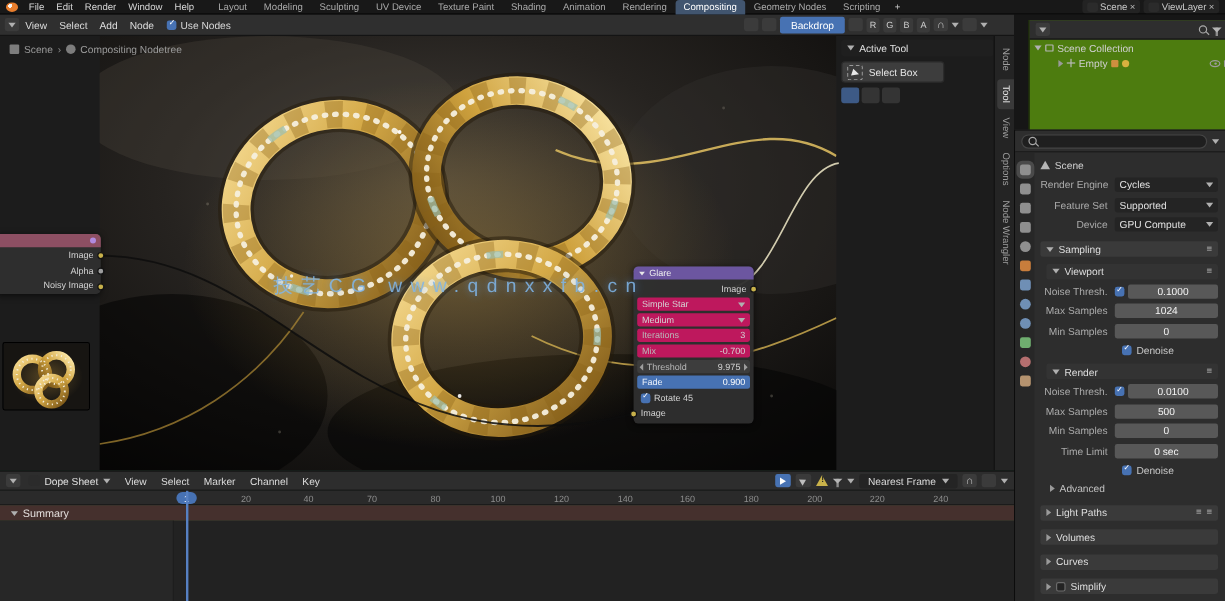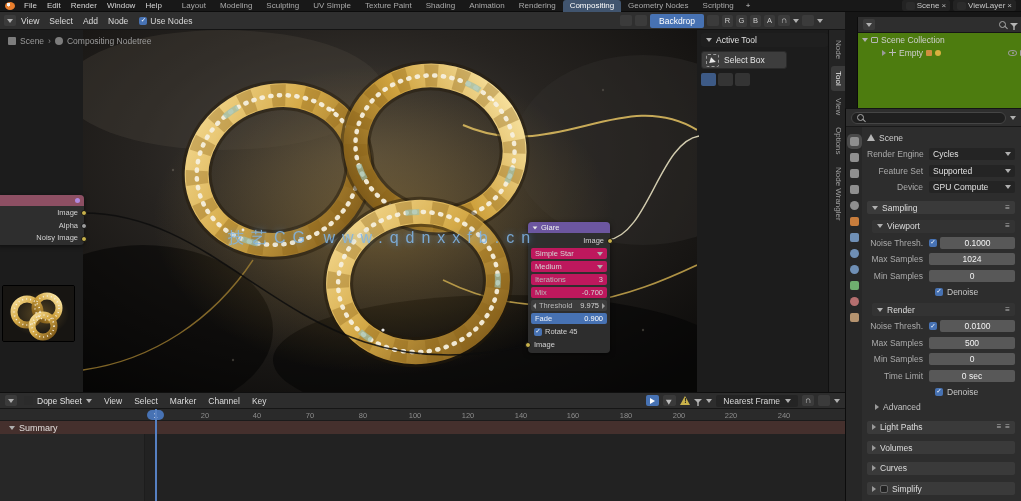--- a/index.html
+++ b/index.html
@@ -162,21 +162,21 @@
     <span class="blogo"></span>
     <span class="tmenu">File</span>
     <span class="tmenu">Edit</span>
     <span class="tmenu">Render</span>
     <span class="tmenu">Window</span>
     <span class="tmenu">Help</span>
     <div class="tb-tabs">
       <span class="wtab">Layout</span>
       <span class="wtab">Modeling</span>
       <span class="wtab">Sculpting</span>
-      <span class="wtab">UV Simple</span>
+      <span class="wtab">UV Device</span>
       <span class="wtab">Texture Paint</span>
       <span class="wtab">Shading</span>
       <span class="wtab">Animation</span>
       <span class="wtab">Rendering</span>
       <span class="wtab active">Compositing</span>
       <span class="wtab">Geometry Nodes</span>
       <span class="wtab">Scripting</span>
       <span class="wtab plus">+</span>
     </div>
     <div class="tb-right">
@@ -326,21 +326,21 @@
         <ellipse cx="36" cy="28" rx="30" ry="22" fill="url(#glow)"></ellipse>
         <circle cx="24" cy="26" r="13" fill="none" stroke="url(#gold)" stroke-width="7"></circle>
         <circle cx="44" cy="22" r="12" fill="none" stroke="url(#gold2)" stroke-width="7"></circle>
         <circle cx="40" cy="40" r="11" fill="none" stroke="url(#gold)" stroke-width="7"></circle>
         <circle cx="24" cy="26" r="13" fill="none" stroke="#f4eedd" stroke-width="1.6" stroke-dasharray="1 3"></circle>
         <circle cx="44" cy="22" r="12" fill="none" stroke="#f4eedd" stroke-width="1.6" stroke-dasharray="1 3"></circle>
         <circle cx="40" cy="40" r="11" fill="none" stroke="#f4eedd" stroke-width="1.6" stroke-dasharray="1 3"></circle>
       </svg>
     </div>
 
-    <div class="node glare" style="left:528px;top:192px;width:82px;padding-bottom:3px">
+    <div class="node glare" style="left:528px;top:192px;width:100px;padding-bottom:3px">
       <div class="nhead">
         <span class="car light"></span>
         <span>Glare</span>
       </div>
       <div class="nrow right">
         <span>Image</span>
         <span class="socket out"></span>
       </div>
       <div class="gfield">
         <span>Simple Star</span>

